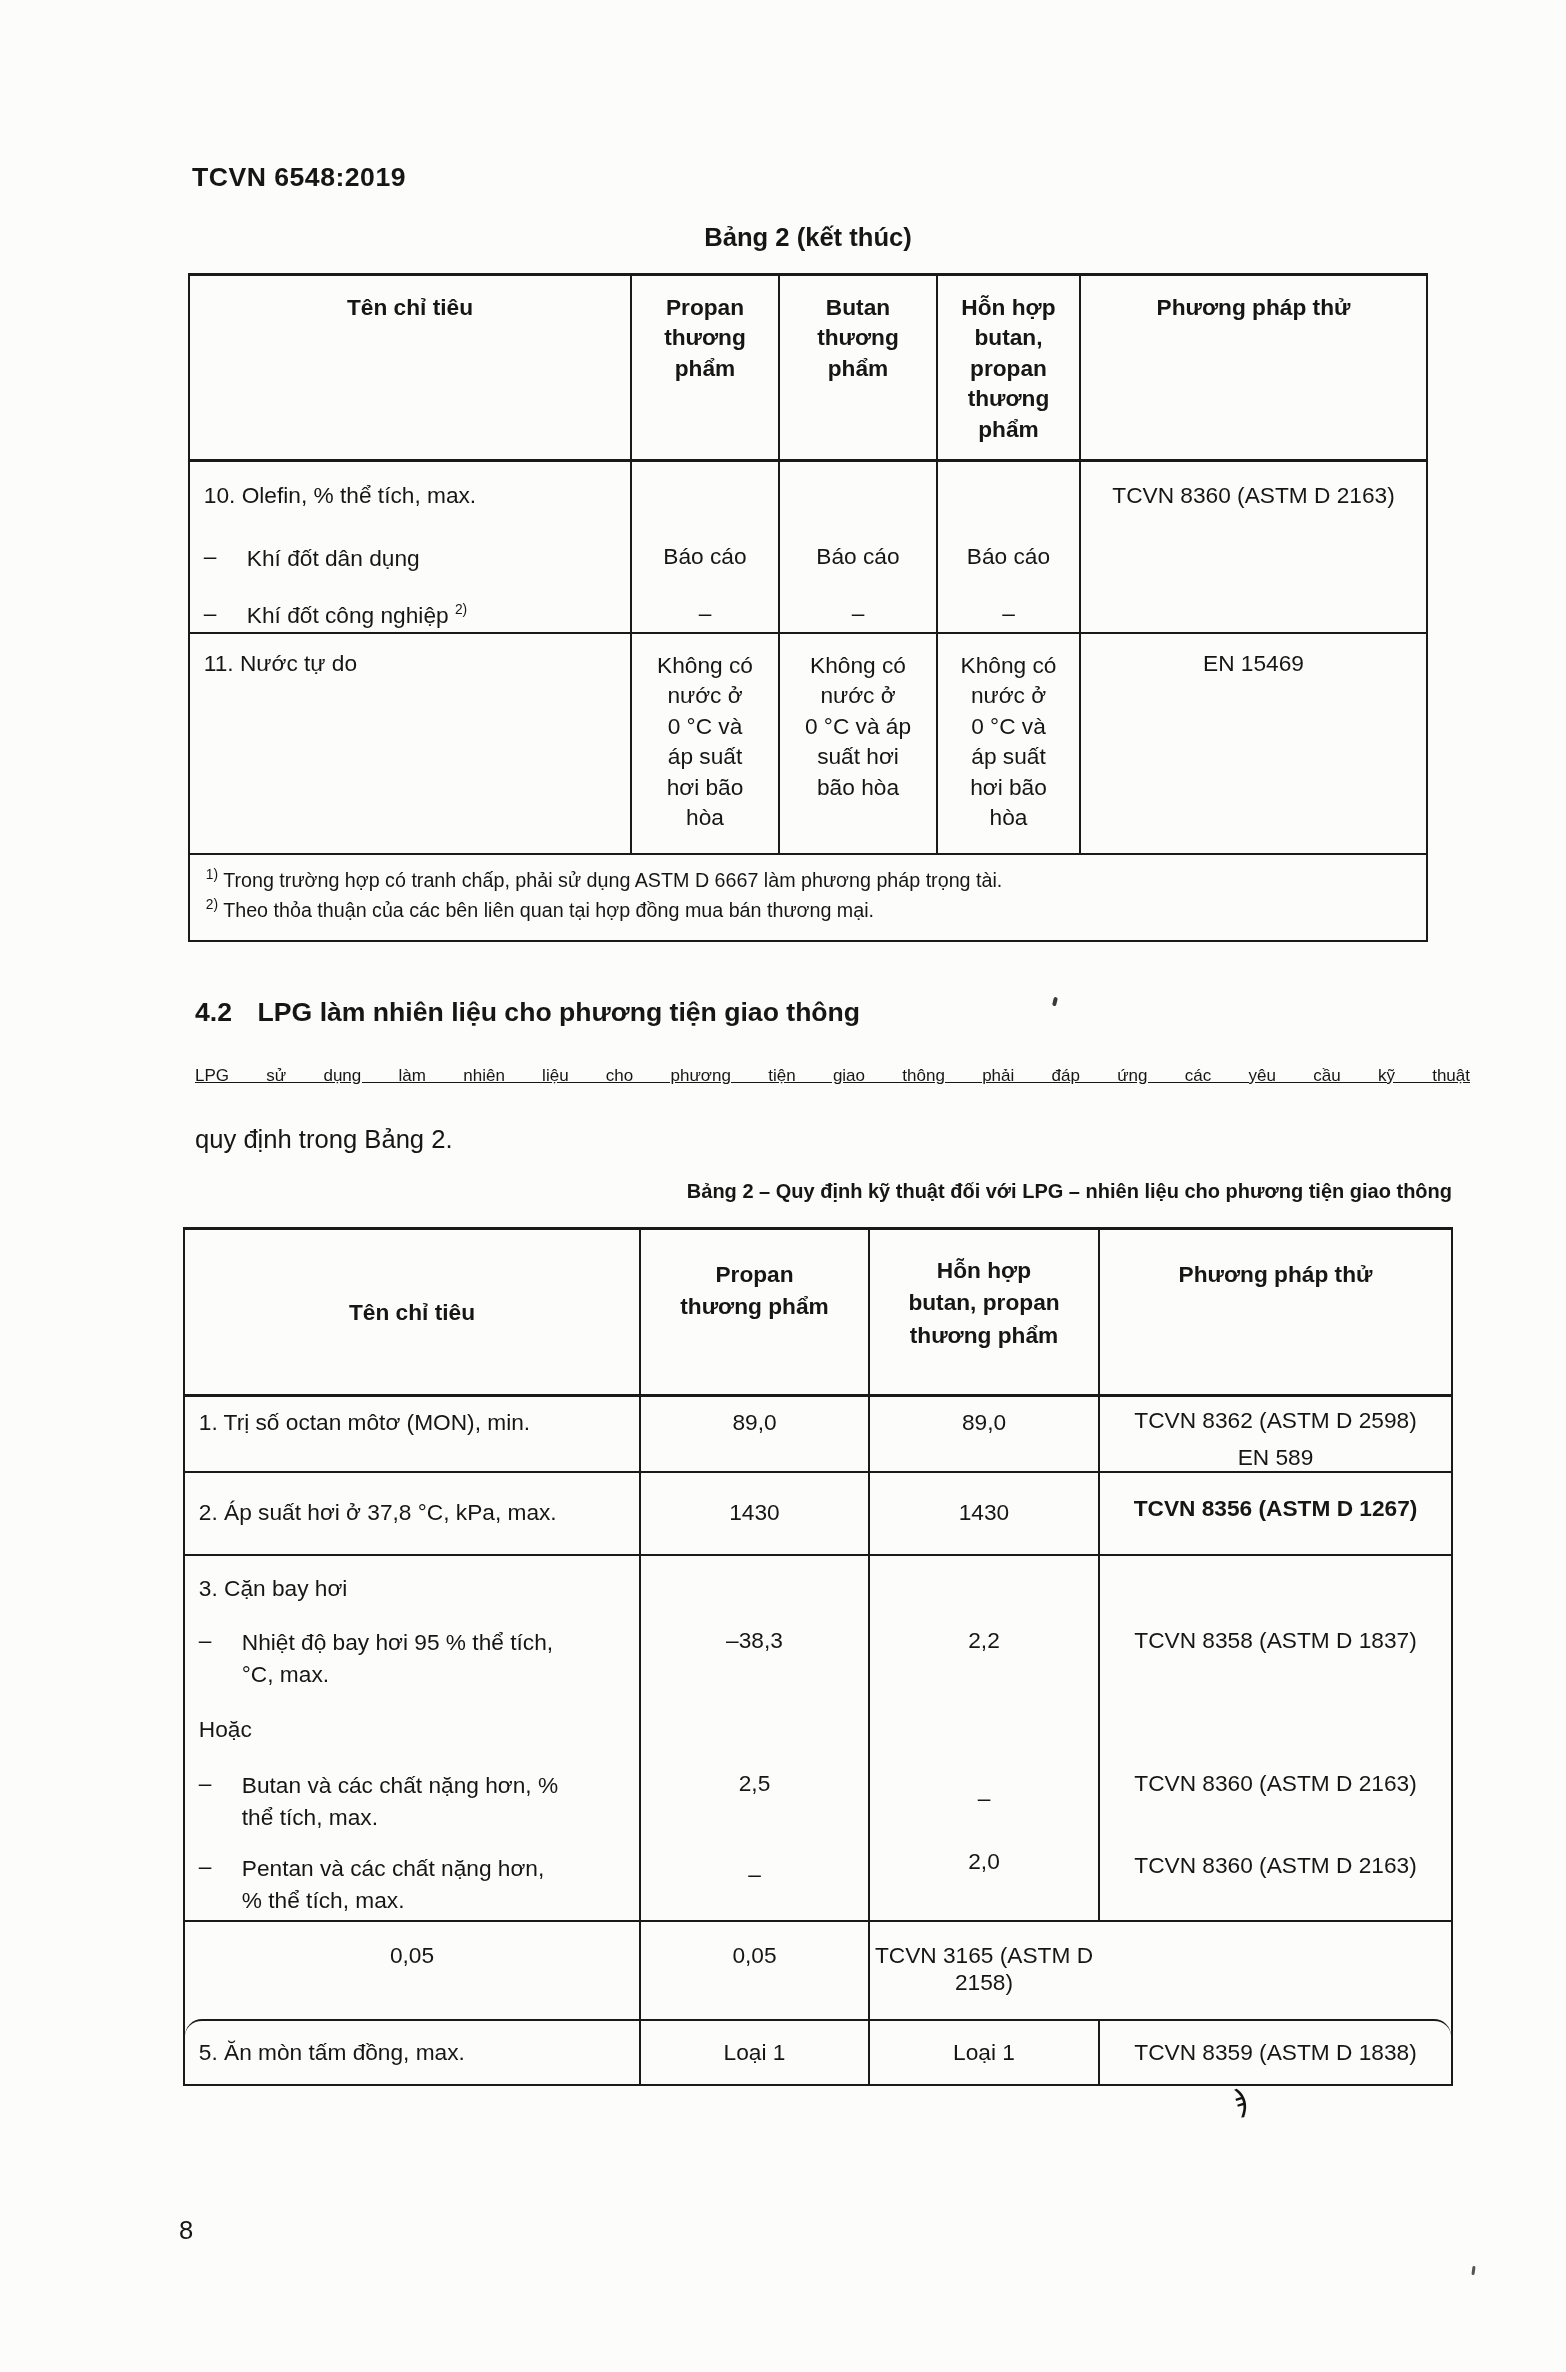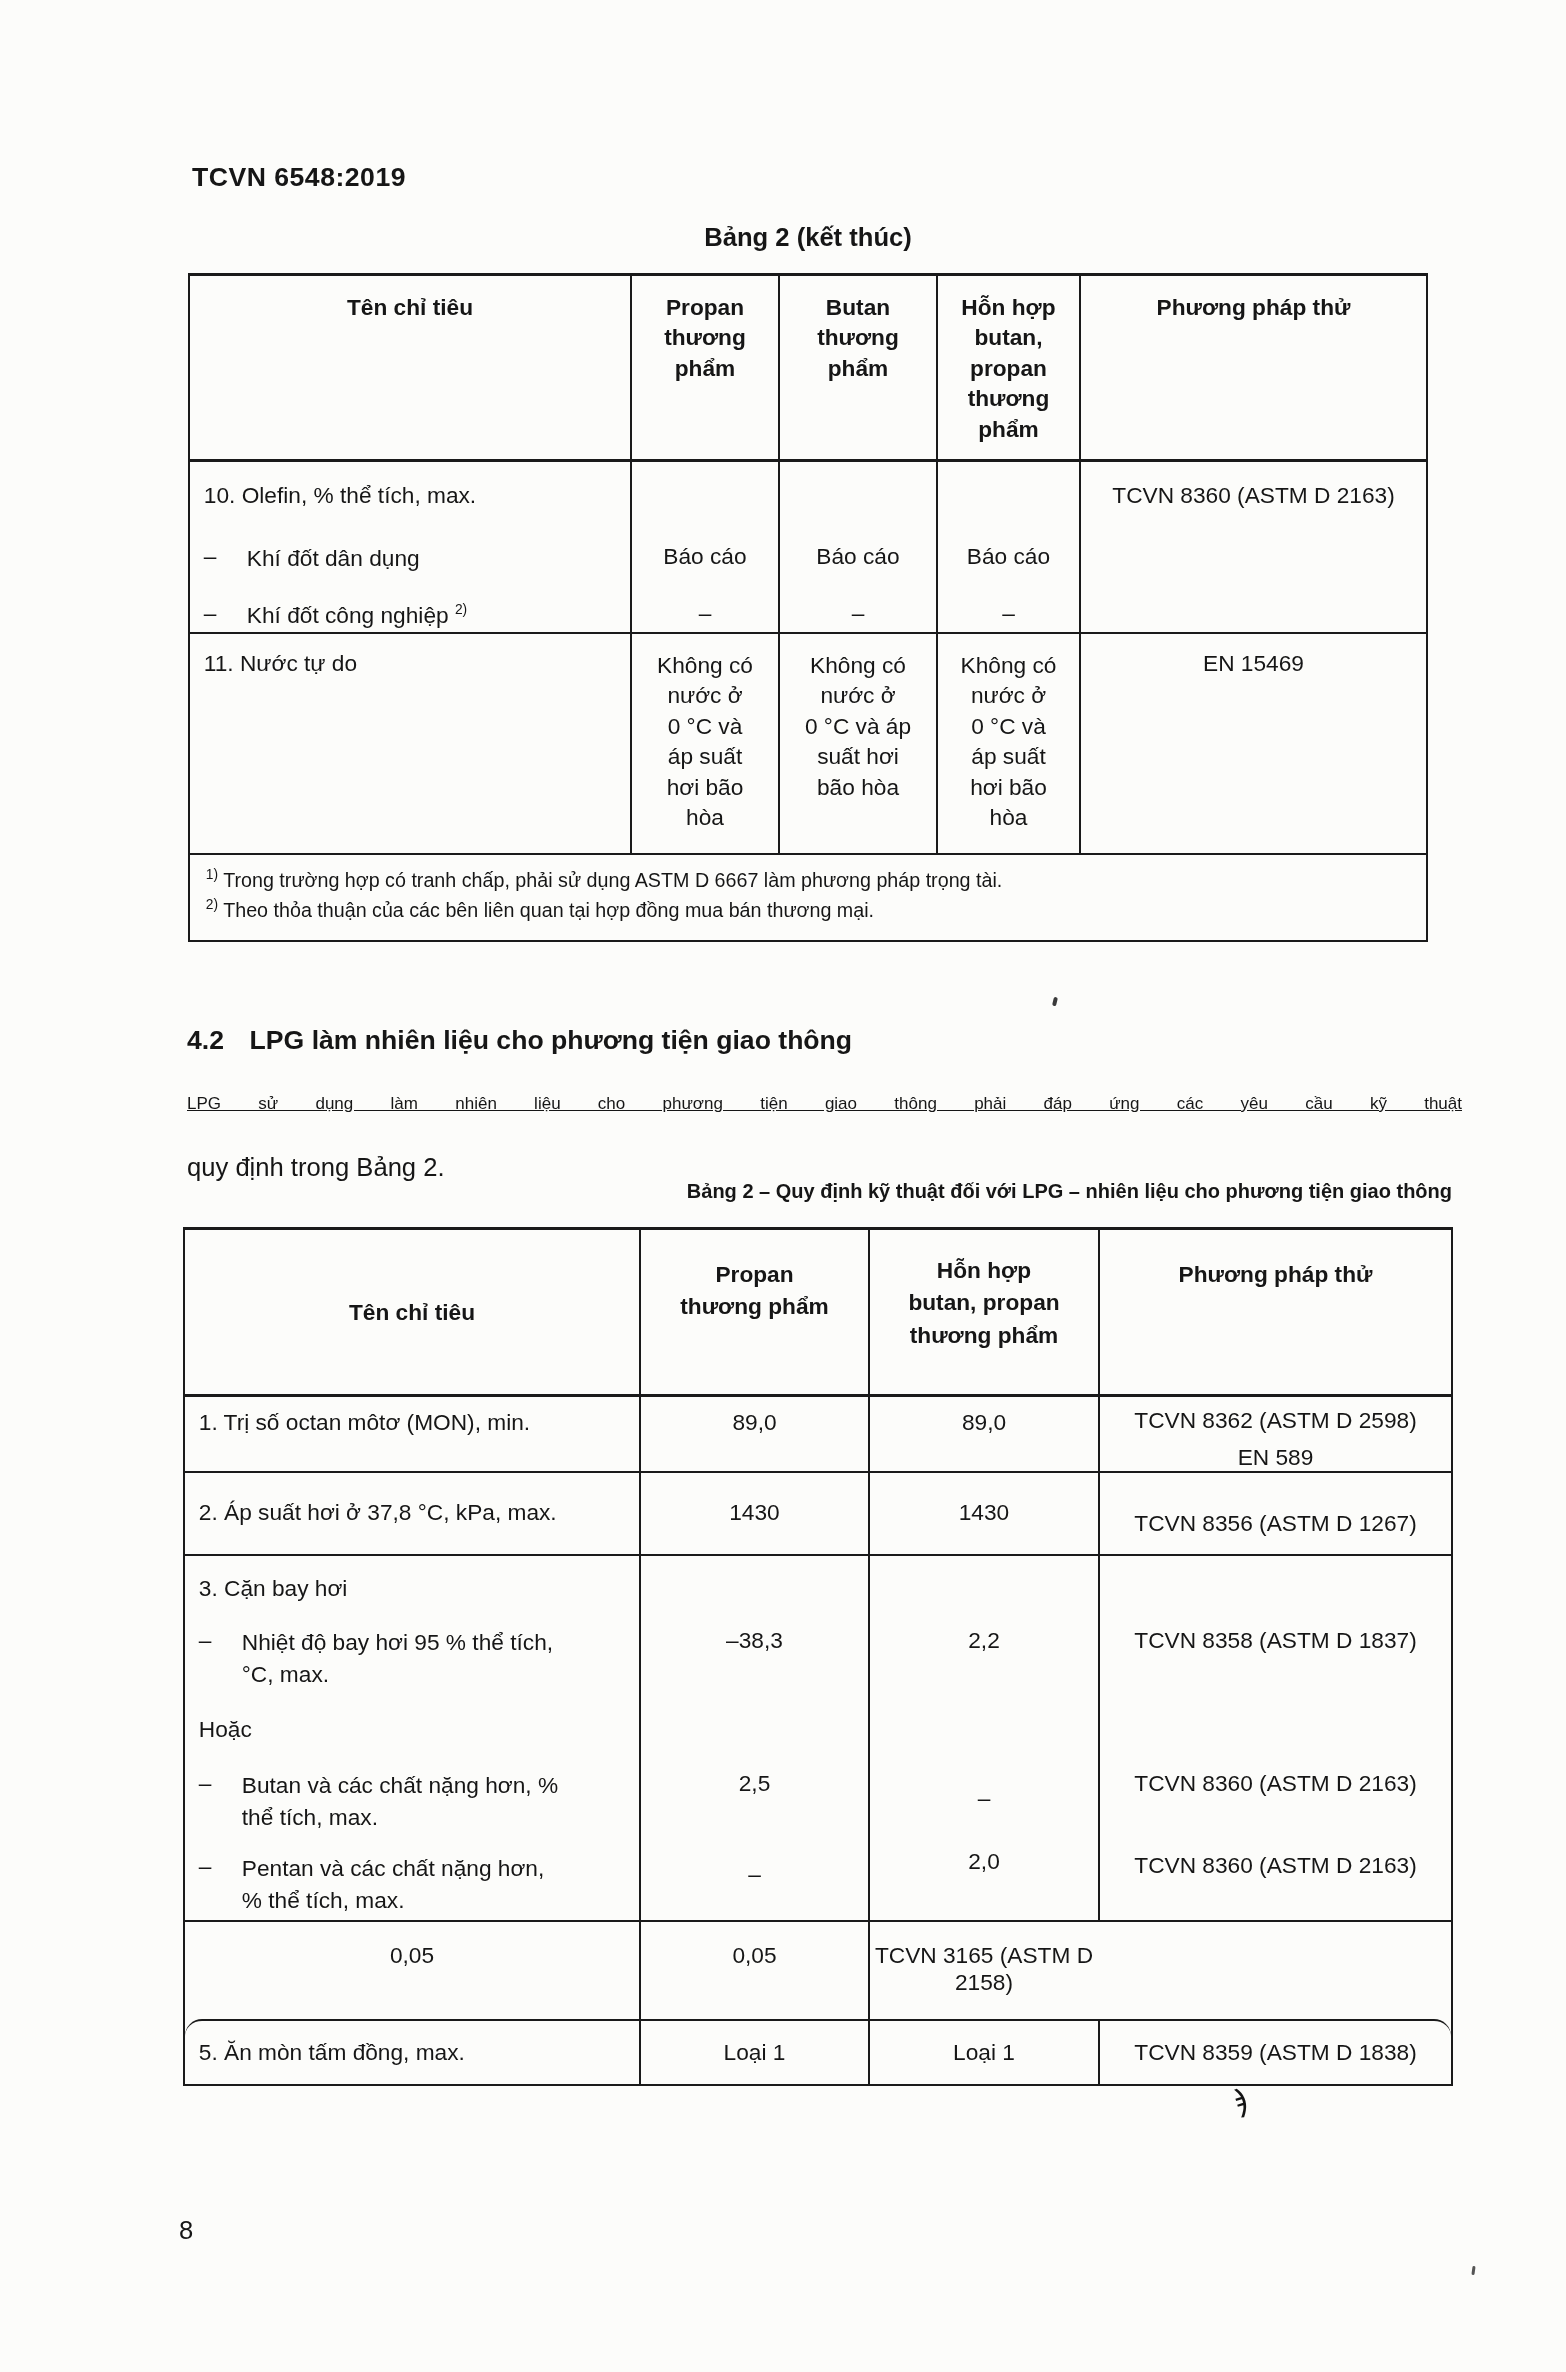--- a/index.html
+++ b/index.html
@@ -23,21 +23,21 @@
   
   .page-header{left:192px;top:162px;font-size:26.6px;font-weight:bold;letter-spacing:0.5px;}
   .page-number{left:179px;top:2216px;font-size:25.6px;}
   .ink-smudge{left:1231px;top:2084px;font-size:29.6px;transform:rotate(9deg);color:#141414;}
   .speck1{left:1053px;top:997px;width:3.9px;height:8.9px;background:#3a3a3a;transform:rotate(14deg);border-radius:2px;}
   .speck2{left:1472px;top:2266px;width:3px;height:8.9px;background:#555;transform:rotate(8deg);border-radius:2px;}
 
   
   .t1-caption{left:188px;top:223px;width:1240px;text-align:center;font-size:25.6px;font-weight:bold;}
   .t2-caption{left:182px;top:1180px;width:1270px;text-align:right;font-size:20px;font-weight:bold;}
-  .section{left:187px;top:997px;width:1275px;margin-top:28px;}
+  .section{left:195px;top:997px;width:1275px;}
   .section-heading{display:flex;gap:25.6px;font-size:26.6px;font-weight:bold;}
   .section-body1{margin-top:31.5px;font-size:17px;line-height:31.5px;text-align:justify;text-align-last:justify;text-decoration:underline;}
   .section-body2{margin-top:33px;font-size:25.6px;line-height:31.5px;}
 
   
   .tbl{border:2px solid var(--ink);border-top-width:3px;background:transparent;}
   .r{display:grid;position:relative;}
   .r + .r{border-top:2px solid var(--ink);}
   .r.sep3{border-top-width:3px;}
   .c{position:relative;border-left:2px solid var(--ink);}
@@ -230,21 +230,21 @@
     <div class="c">
       <div class="cellblock ncell" style="top:25.6px;">2. Áp suất hơi ở 37,8 °C, kPa, max.</div>
     </div>
     <div class="c">
       <div class="cellblock vcell" style="top:25.6px;">1430</div>
     </div>
     <div class="c">
       <div class="cellblock vcell" style="top:25.6px;">1430</div>
     </div>
     <div class="c">
-      <div class="cellblock vcell" style="top:37px;">TCVN 8356 (ASTM D 1267)</div>
+      <div class="cellblock vcell" style="top:22px;font-weight:bold;">TCVN 8356 (ASTM D 1267)</div>
     </div>
   </div>
 
   <div class="r t2r3">
     <div class="c">
       <div class="cellblock ncell" style="top:18.7px;">3. Cặn bay hơi</div>
       <div class="cellblock ncell itemflex" style="top:71px;">
         <span class="dash">–</span>
         <span class="lbl ml">Nhiệt độ bay hơi 95 % thể tích,
 °C, max.</span>

